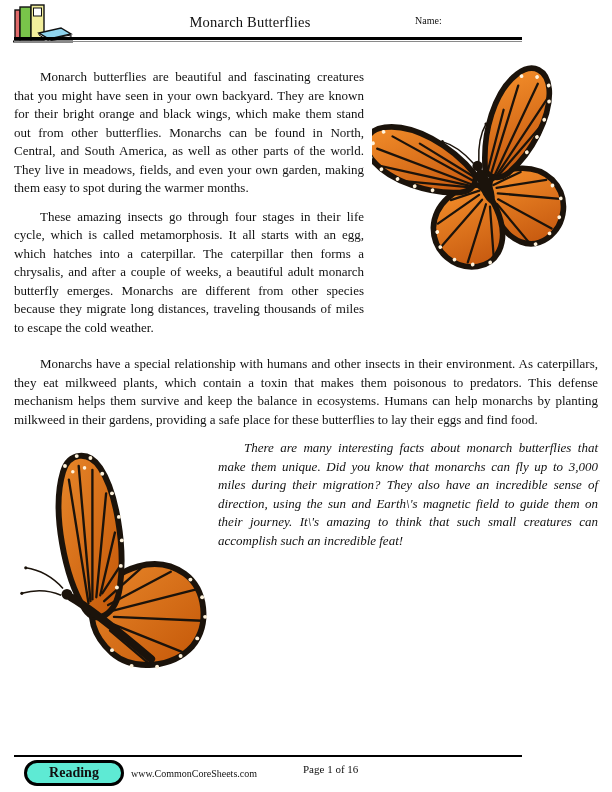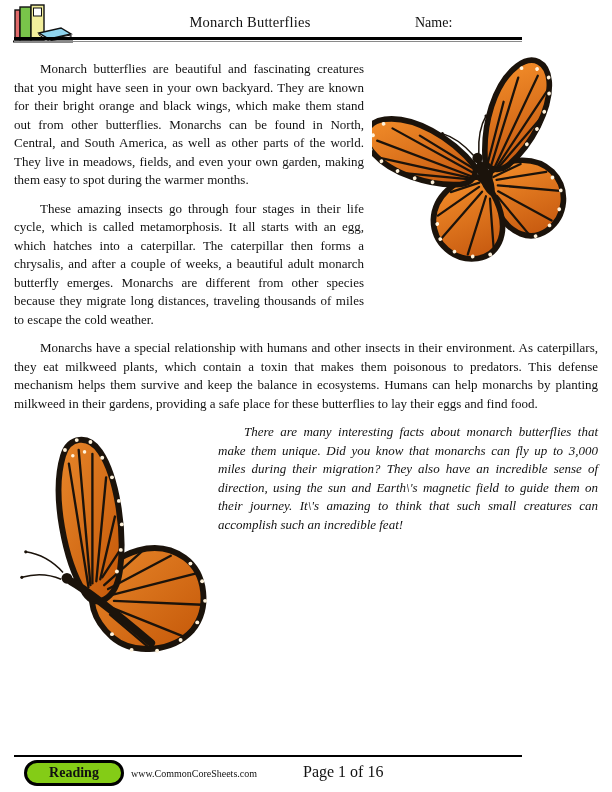--- a/index.html
+++ b/index.html
@@ -13,49 +13,49 @@
   }
   .page { position: relative; width: 536px; height: 792px; }
 
   
   .header { position: relative; height: 44px; }
   .logo { position: absolute; left: 13px; top: 2px; width: 60px; height: 42px; }
   .title {
     position: absolute; left: 150px; top: 14px; width: 200px;
     text-align: center; font-size: 14.5px; letter-spacing: .2px;
   }
-  .name-label { position: absolute; left: 415px; top: 15px; font-size: 14px; }
+  .name-label { position: absolute; left: 415px; top: 15px; font-size: 10px; }
   .header-rule {
     position: absolute; top: 37px; left: 14px; right: 14px; height: 3px; background: #000;
   }
   .header-rule::after {
     content: ""; position: absolute; top: 4px; left: 0; right: 0; height: 1px; background: #8a8a8a;
   }
 
   
   .content {
     position: absolute; top: 60px; left: 14px; width: 584px;
     font-size: 13px; line-height: 18.5px; text-align: justify;
   }
-  .content p { margin: 0 0 10px 0; text-indent: 26px; }
+  .content p { margin: 8px 0 10px 0; text-indent: 26px; }
   .flow1::after, .flow2::after { content: ""; display: block; clear: both; }
   .fig-right { float: right; width: 226px; height: 235px; margin: -4px 0 4px 8px; }
   .fig-left  { float: left;  width: 196px; height: 238px; margin: 2px 8px 0 0; }
   .flow2 { min-height: 242px; font-style: italic; }
 
   
   .footer-rule { position: absolute; left: 14px; right: 14px; top: 755px; height: 2px; background: #000; }
   .badge {
     position: absolute; left: 24px; top: 760px; width: 94px; height: 20px;
     border: 3.5px solid #000; border-radius: 14px;
     font-weight: bold; font-size: 14px; line-height: 20px; text-align: center;
-    background: #84cc16;
+    background: #5eead4;
   }
   .website { position: absolute; left: 131px; top: 768px; font-size: 10px; }
-  .pageinfo { position: absolute; left: 303px; top: 763px; font-size: 16px; }
+  .pageinfo { position: absolute; left: 303px; top: 763px; font-size: 11px; }
 </style>
 </head>
 <body>
 
 <div class="page">
 
   <div class="header">
     <svg class="logo" viewBox="0 0 60 42">
       <line x1="0" y1="39.5" x2="60" y2="39.5" stroke="#111" stroke-width="2"></line>
       <rect x="2" y="8" width="5" height="30" fill="#E06A6A" stroke="#111" stroke-width="1.4"></rect>

